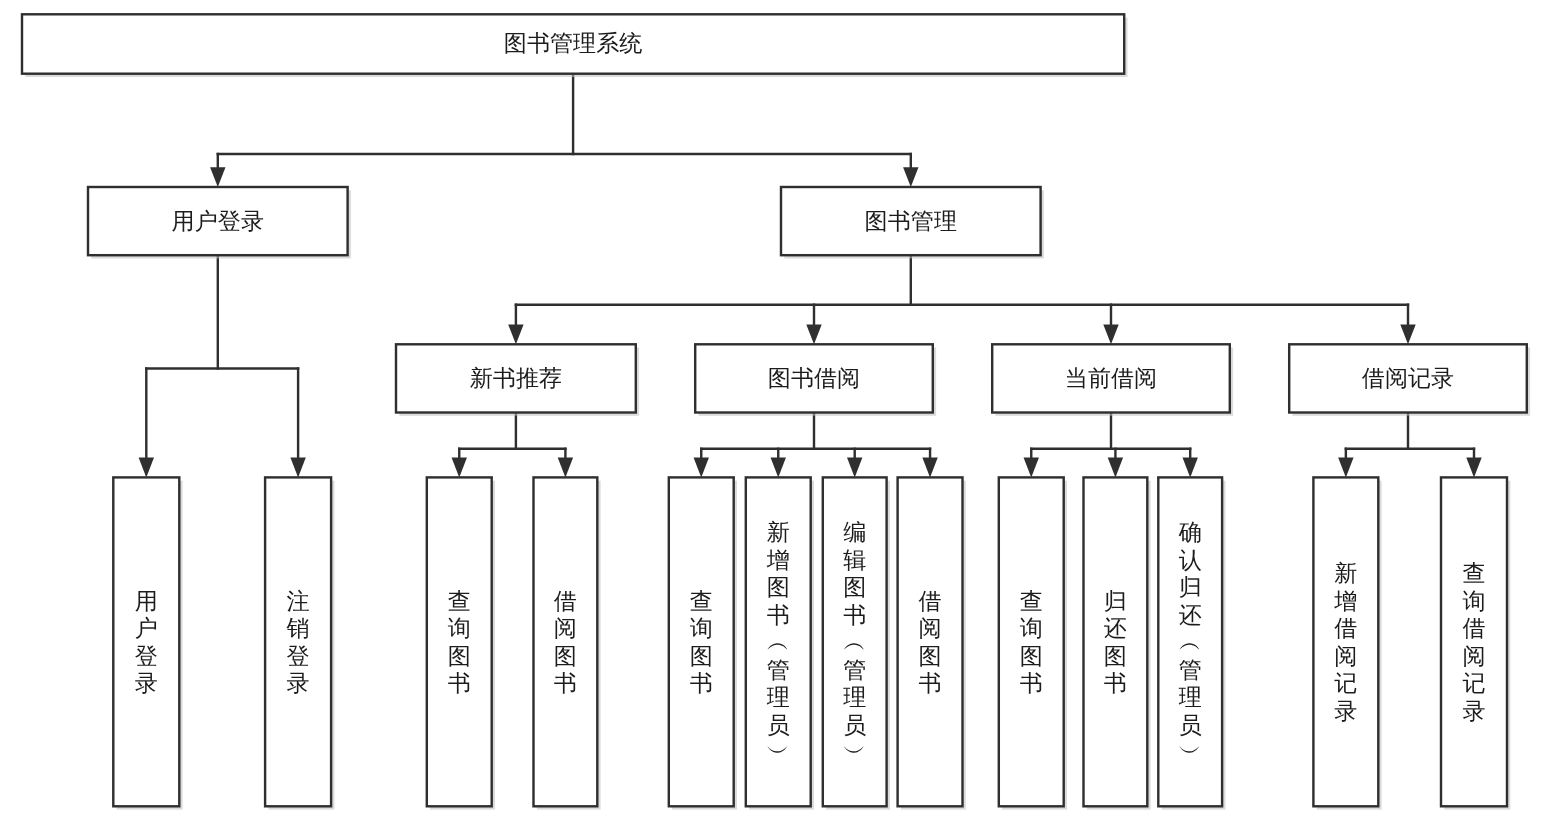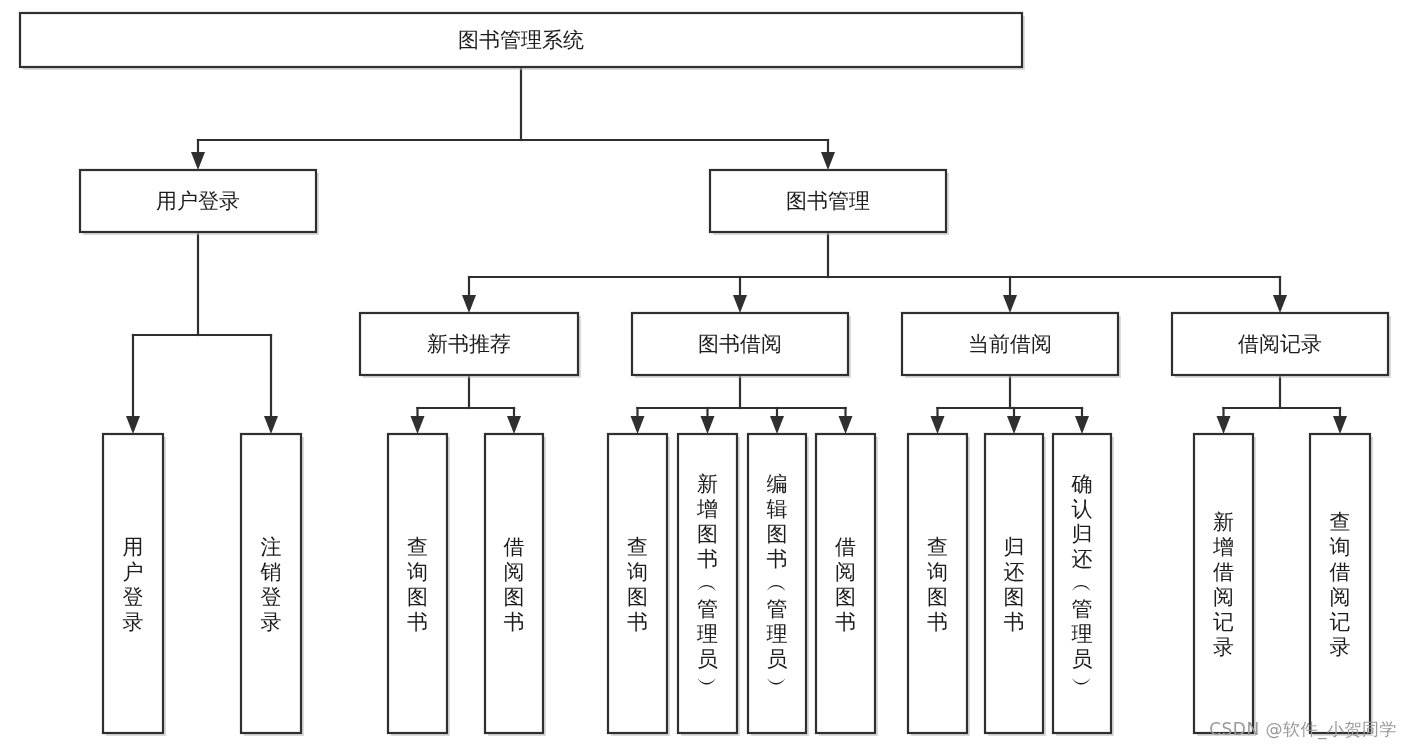--- a/index.html
+++ b/index.html
@@ -226,14 +226,13 @@
           <text x="1223.5" y="528.5" class="node-label-v"><tspan x="1223.5" dy="0">新</tspan><tspan x="1223.5" dy="25">增</tspan><tspan x="1223.5" dy="25">借</tspan><tspan x="1223.5" dy="25">阅</tspan><tspan x="1223.5" dy="25">记</tspan><tspan x="1223.5" dy="25">录</tspan></text>
         </g>
         <g>
           <rect x="1313" y="437" width="60" height="299" class="node-shadow"></rect>
           <rect x="1310" y="434" width="60" height="299" class="node-box"></rect>
           <text x="1340" y="528.5" class="node-label-v"><tspan x="1340" dy="0">查</tspan><tspan x="1340" dy="25">询</tspan><tspan x="1340" dy="25">借</tspan><tspan x="1340" dy="25">阅</tspan><tspan x="1340" dy="25">记</tspan><tspan x="1340" dy="25">录</tspan></text>
         </g>
       </g>
   </svg>
 
-  <div class="watermark">CSDN @软件_小贺同学</div>
 </div>
 
 </body></html>

